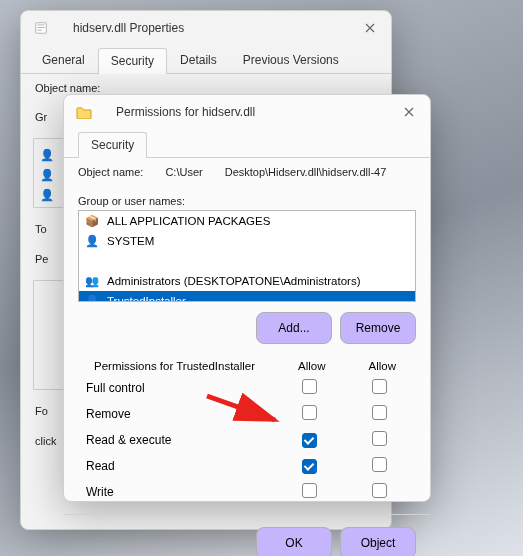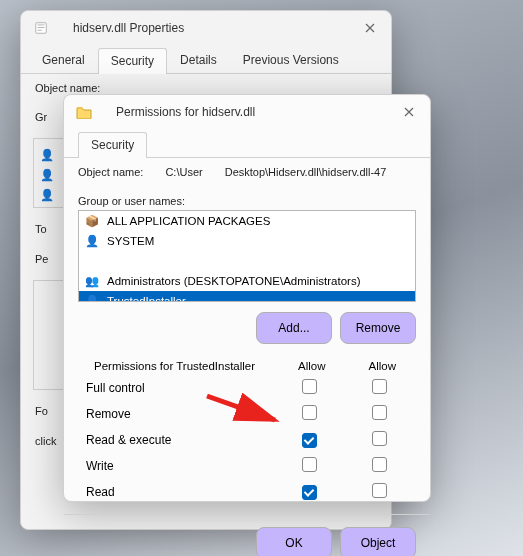--- a/index.html
+++ b/index.html
@@ -162,27 +162,27 @@
             <td>Remove</td>
     <td class="ck"><span class="chk"></span></td>
     <td class="ck"><span class="chk"></span></td>
           </tr>
           <tr>
             <td>Read &amp; execute</td>
     <td class="ck"><span class="chk on"></span></td>
     <td class="ck"><span class="chk"></span></td>
           </tr>
           <tr>
-            <td>Write</td>
-    <td class="ck"><span class="chk"></span></td>
-    <td class="ck"><span class="chk"></span></td>
-          </tr>
-          <tr>
             <td>Read</td>
     <td class="ck"><span class="chk on"></span></td>
+    <td class="ck"><span class="chk"></span></td>
+          </tr>
+          <tr>
+            <td>Write</td>
+    <td class="ck"><span class="chk"></span></td>
     <td class="ck"><span class="chk"></span></td>
           </tr>
         </tbody>
     </table>
   </div>
 
   <div class="dlgbtns">
     <button>OK</button>
     <button>Object</button>
   </div>

